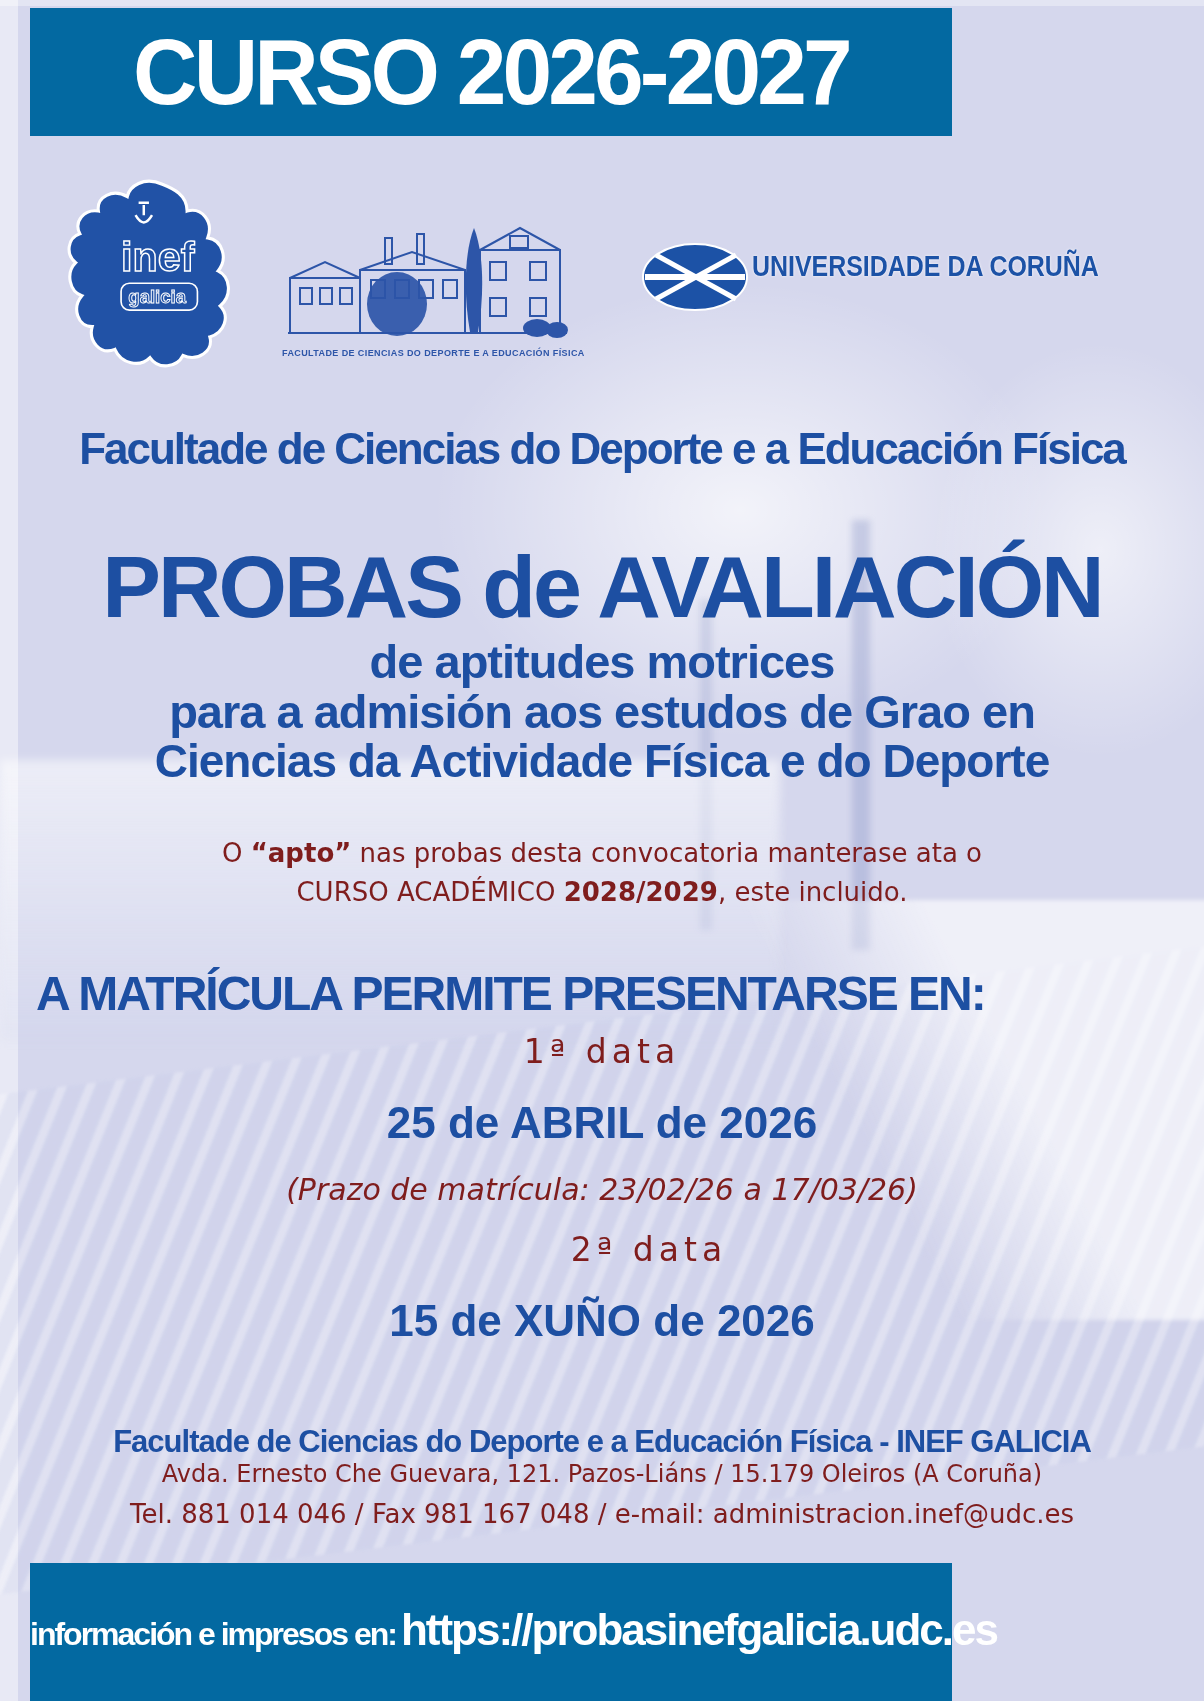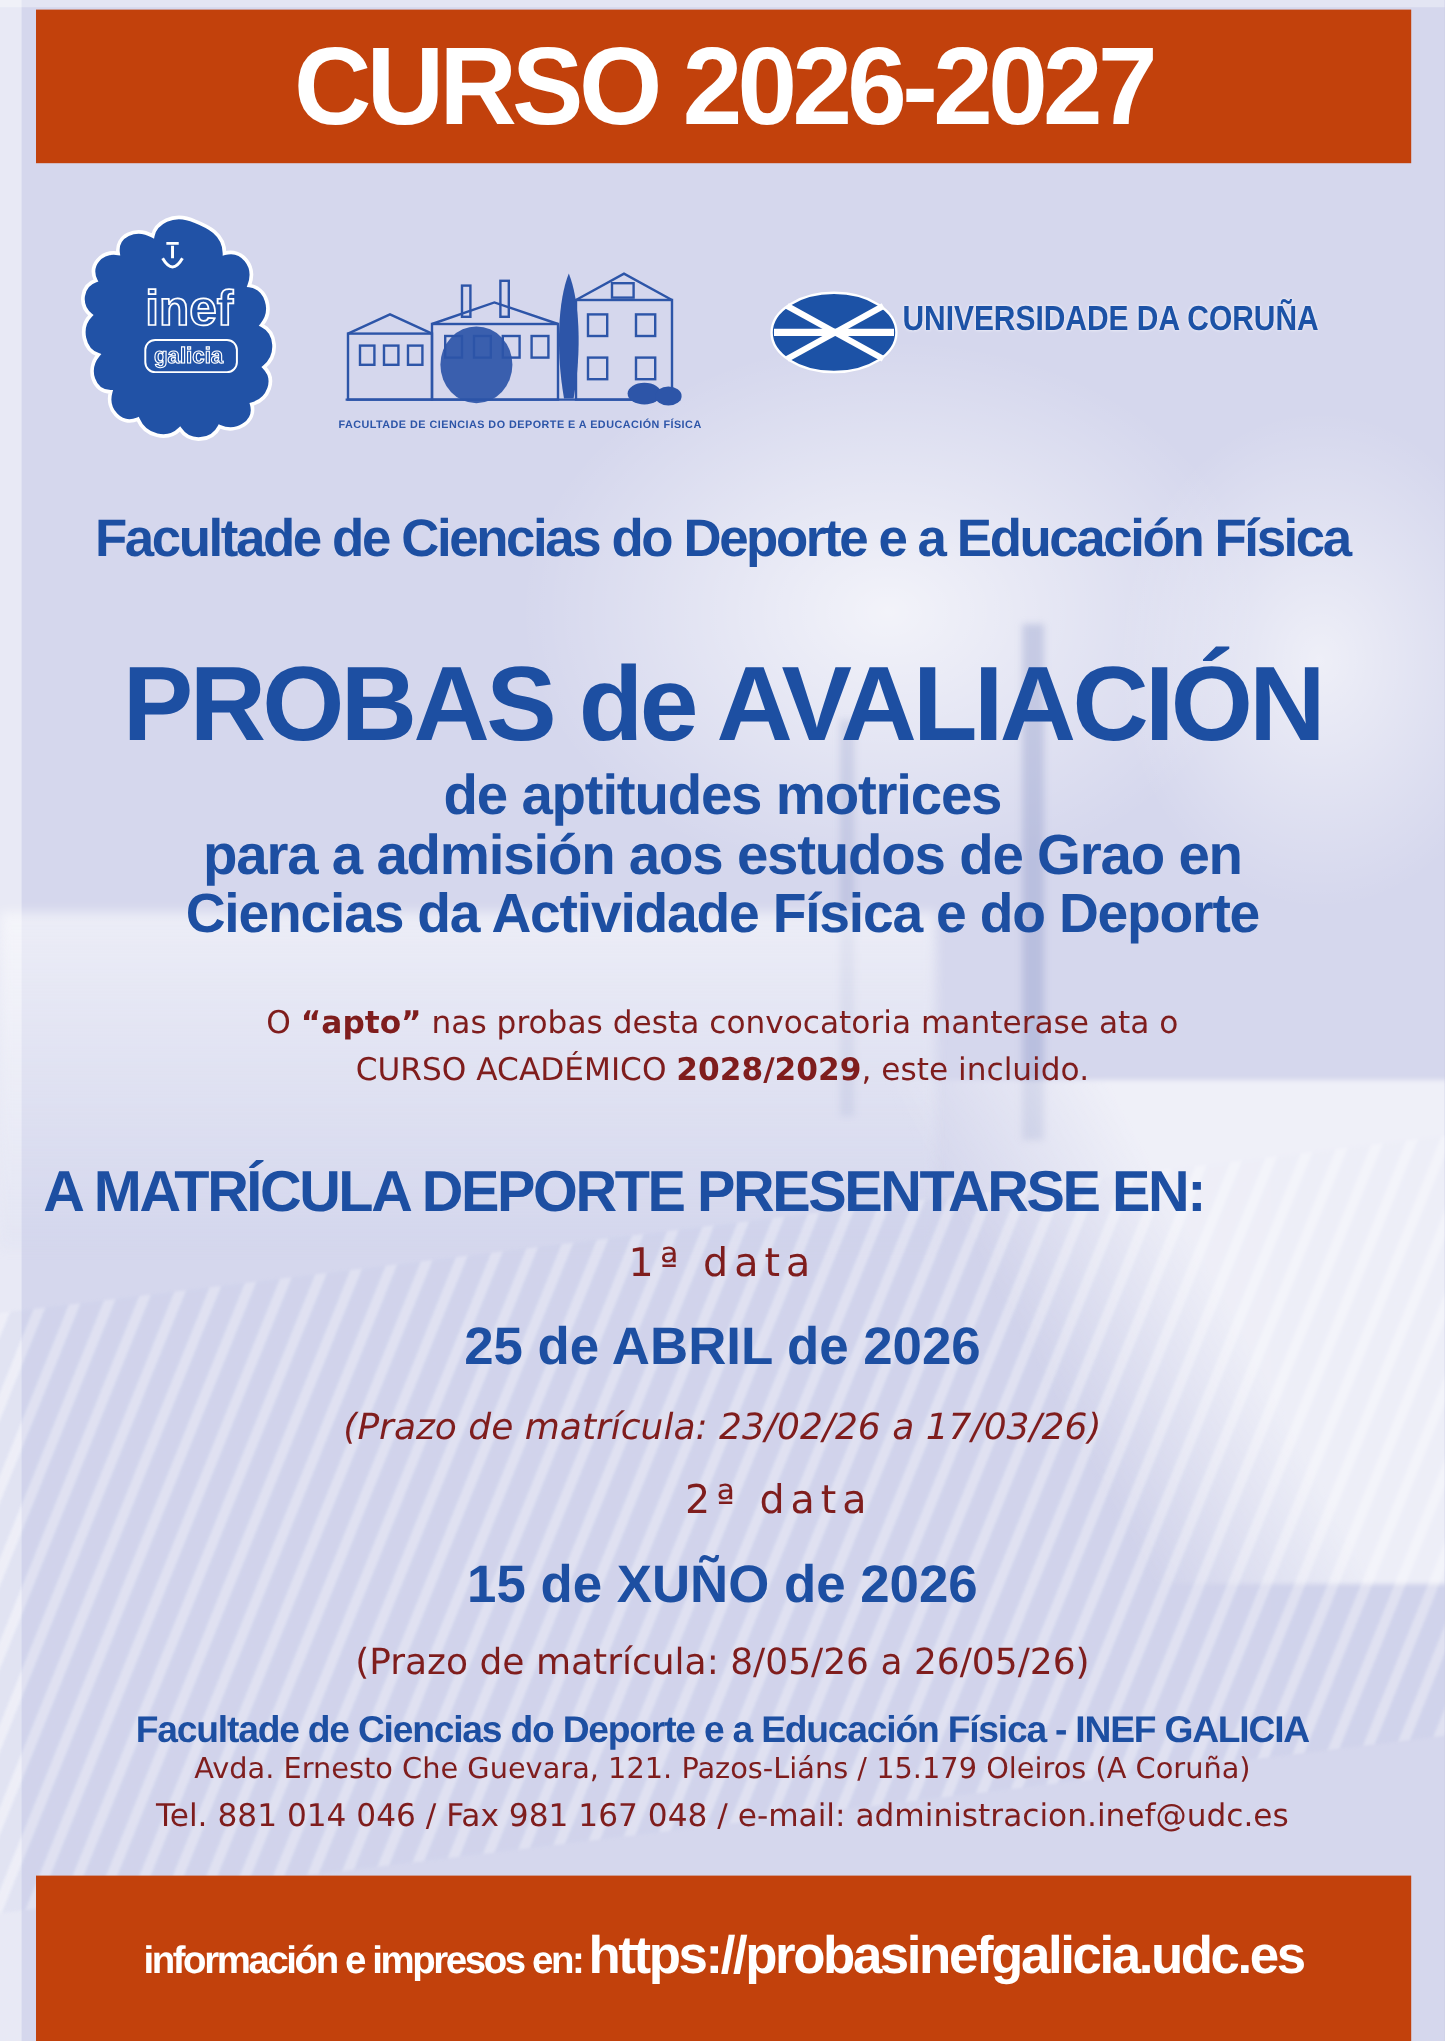--- a/index.html
+++ b/index.html
@@ -20,21 +20,21 @@
   .wm-palm{left:852px; top:520px; width:18px; height:430px; background:rgba(115,128,185,.28); filter:blur(3px);}
   .wm-palm2{left:700px; top:600px; width:12px; height:330px; background:rgba(115,128,185,.20); filter:blur(3px);}
   .wm-pool{left:0; top:760px; width:780px; height:280px; filter:blur(5px);
     background:linear-gradient(rgba(255,255,255,.55), rgba(205,212,238,.15));}
   .wm-deck{left:-60px; top:1020px; width:1330px; height:500px; opacity:.40; transform:skewY(-7deg); filter:blur(1.5px);
     background:repeating-linear-gradient(113deg, rgba(255,255,255,.65) 0 9px, rgba(186,195,228,.40) 9px 27px);}
   .wm-roof{left:660px; top:900px; width:560px; height:420px; filter:blur(2px);
     background:linear-gradient(62deg, rgba(255,255,255,0) 38%, rgba(255,255,255,.62) 62%);}
   
   .banner{
-    left:30px; width:1146px; background:#c2410c; color:#fff;
+    left:30px; width:922px; background:#0369a1; color:#fff;
     display:flex; align-items:center; justify-content:center;
   }
   .banner-top{top:8px; height:128px;}
   .banner-top .t{font-weight:bold; font-size:92px; letter-spacing:-4px; transform:scaleX(.97); white-space:nowrap;}
   .banner-bottom{top:1563px; height:138px; display:block; text-align:center; line-height:134px; white-space:nowrap;}
   .banner-bottom .pre{font-weight:bold; font-size:32px; letter-spacing:-2px;}
   .banner-bottom .url{font-weight:bold; font-size:44px; letter-spacing:-2px; margin-left:5px;}
   
   .head{font-weight:bold; color:#1d4fa2; white-space:nowrap;}
   .center{left:0; width:1204px; text-align:center;}
@@ -142,29 +142,28 @@
   <div class="abs center head title1">PROBAS de AVALIACIÓN</div>
   <div class="abs center head title3">para a admisión aos estudos de Grao en</div>
   <div class="abs center head title2">de aptitudes motrices</div>
   <div class="abs center head title4">Ciencias da Actividade Física e do Deporte</div>
 
   <div class="abs center hum note">
     <div><span>O </span><b>“apto”</b><span> nas probas desta convocatoria manterase ata o</span></div>
     <div><span>CURSO ACADÉMICO </span><b>2028/2029</b><span>, este incluido.</span></div>
   </div>
 
-  <div class="abs head sched-head">A MATRÍCULA DEPORTE PRESENTARSE EN:</div>
+  <div class="abs head sched-head">A MATRÍCULA PERMITE PRESENTARSE EN:</div>
 
   <div class="abs center hum slot-label lbl1">1ª data</div>
   <div class="abs center head slot-date date1">25 de ABRIL de 2026</div>
   <div class="abs center hum slot-enroll enr1">(Prazo de matrícula: 23/02/26 a 17/03/26)</div>
 
   <div class="abs center hum slot-label lbl2">2ª data</div>
   <div class="abs center head slot-date date2">15 de XUÑO de 2026</div>
-  <div class="abs center hum slot-enroll enr2">(Prazo de matrícula: 8/05/26  a 26/05/26)</div>
 
   <div class="abs center head foot1">Facultade de Ciencias do Deporte e a Educación Física - INEF GALICIA</div>
   <div class="abs center hum foot2">Avda. Ernesto Che Guevara, 121.  Pazos-Liáns / 15.179 Oleiros (A Coruña)</div>
   <div class="abs center hum foot3">Tel. 881 014 046 / Fax 981 167 048 / e-mail: administracion.inef@udc.es</div>
 
   <div class="abs banner banner-bottom">
     <span class="pre">información e impresos en:</span><span class="url">https://probasinefgalicia.udc.es</span>
   </div>
 
 </div>

